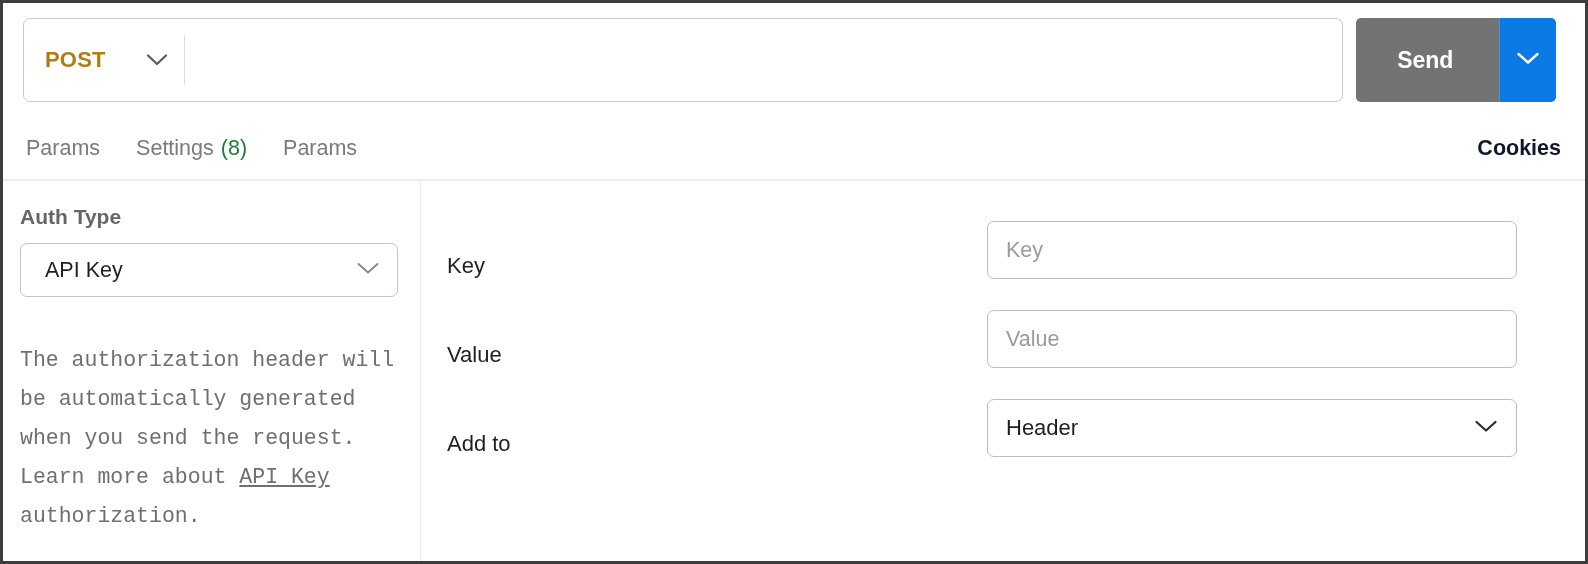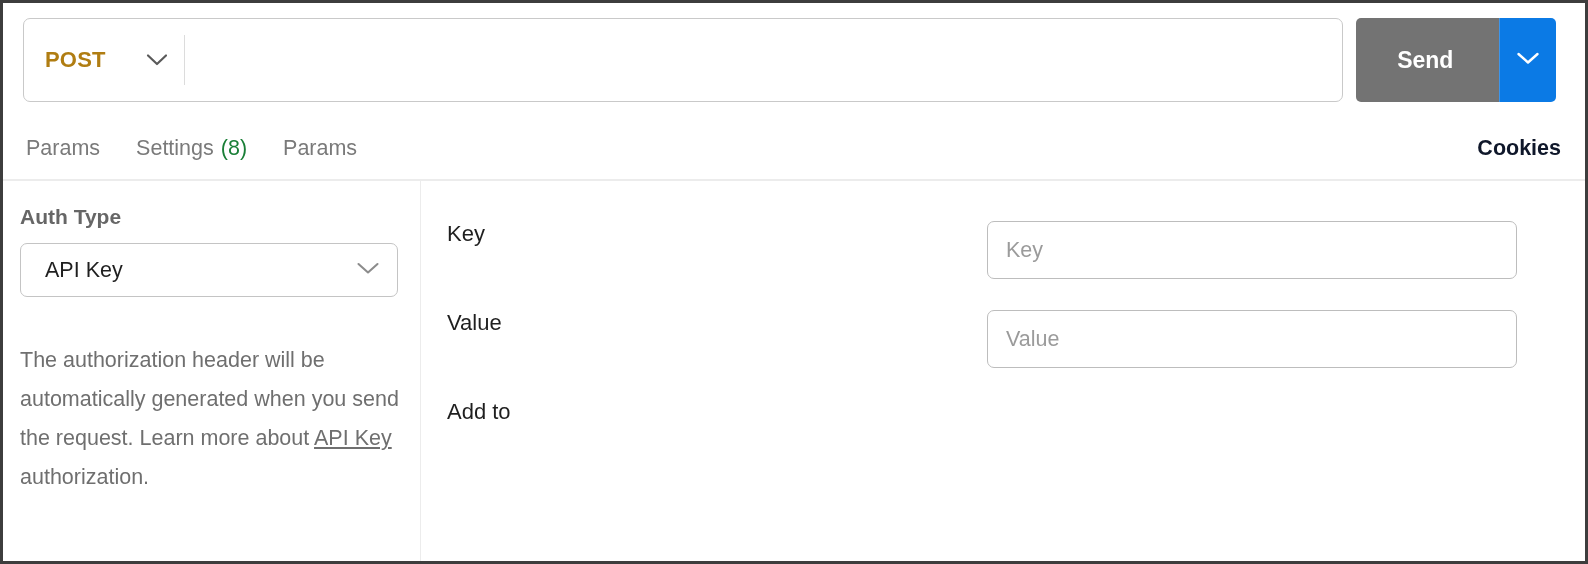--- a/index.html
+++ b/index.html
@@ -262,37 +262,38 @@
     font-size: 21.5px;
     color: #1f1f1f;
   }
 
   .auth-desc {
     margin-top: 44px;
     font-size: 21.5px;
     line-height: 39px;
     color: #6f6f6f;
     width: 382px;
+    font-family: Liberation Mono, monospace;
   }
 
   .auth-desc-link {
     color: #6f6f6f;
     text-decoration: underline;
     cursor: pointer;
   }
 
   .right-panel {
     flex: 1;
     padding-top: 40px;
     position: relative;
   }
 
   .field-row {
     display: flex;
-    align-items: flex-start;
+    align-items: flex-end;
     height: 58px;
     margin-bottom: 31px;
     padding-left: 26px;
   }
 
   .field-label {
     width: 540px;
     flex: none;
     font-size: 22px;
     color: #1f1f1f;
@@ -415,18 +416,26 @@
         <input class="field-input" type="text" placeholder="Key" style="">
       </div>
 
       <div class="field-row">
         <span class="field-label">Value</span>
         <input class="field-input" type="text" placeholder="Value" style="">
       </div>
 
       <div class="field-row">
         <span class="field-label">Add to</span>
+        <div class="field-select">
+          <span class="field-select-value">Header</span>
+          <span>
+            <svg width="24" height="15" viewBox="0 0 24 15" fill="none" xmlns="http://www.w3.org/2000/svg">
+              <path d="M2.5 3 L12 11.5 L21.5 3" stroke="#2b2b2b" stroke-width="2.2" stroke-linecap="round" stroke-linejoin="round"></path>
+            </svg>
+          </span>
+        </div>
       </div>
 
     </div>
   </div>
 
 </div>
 
 </body></html>

